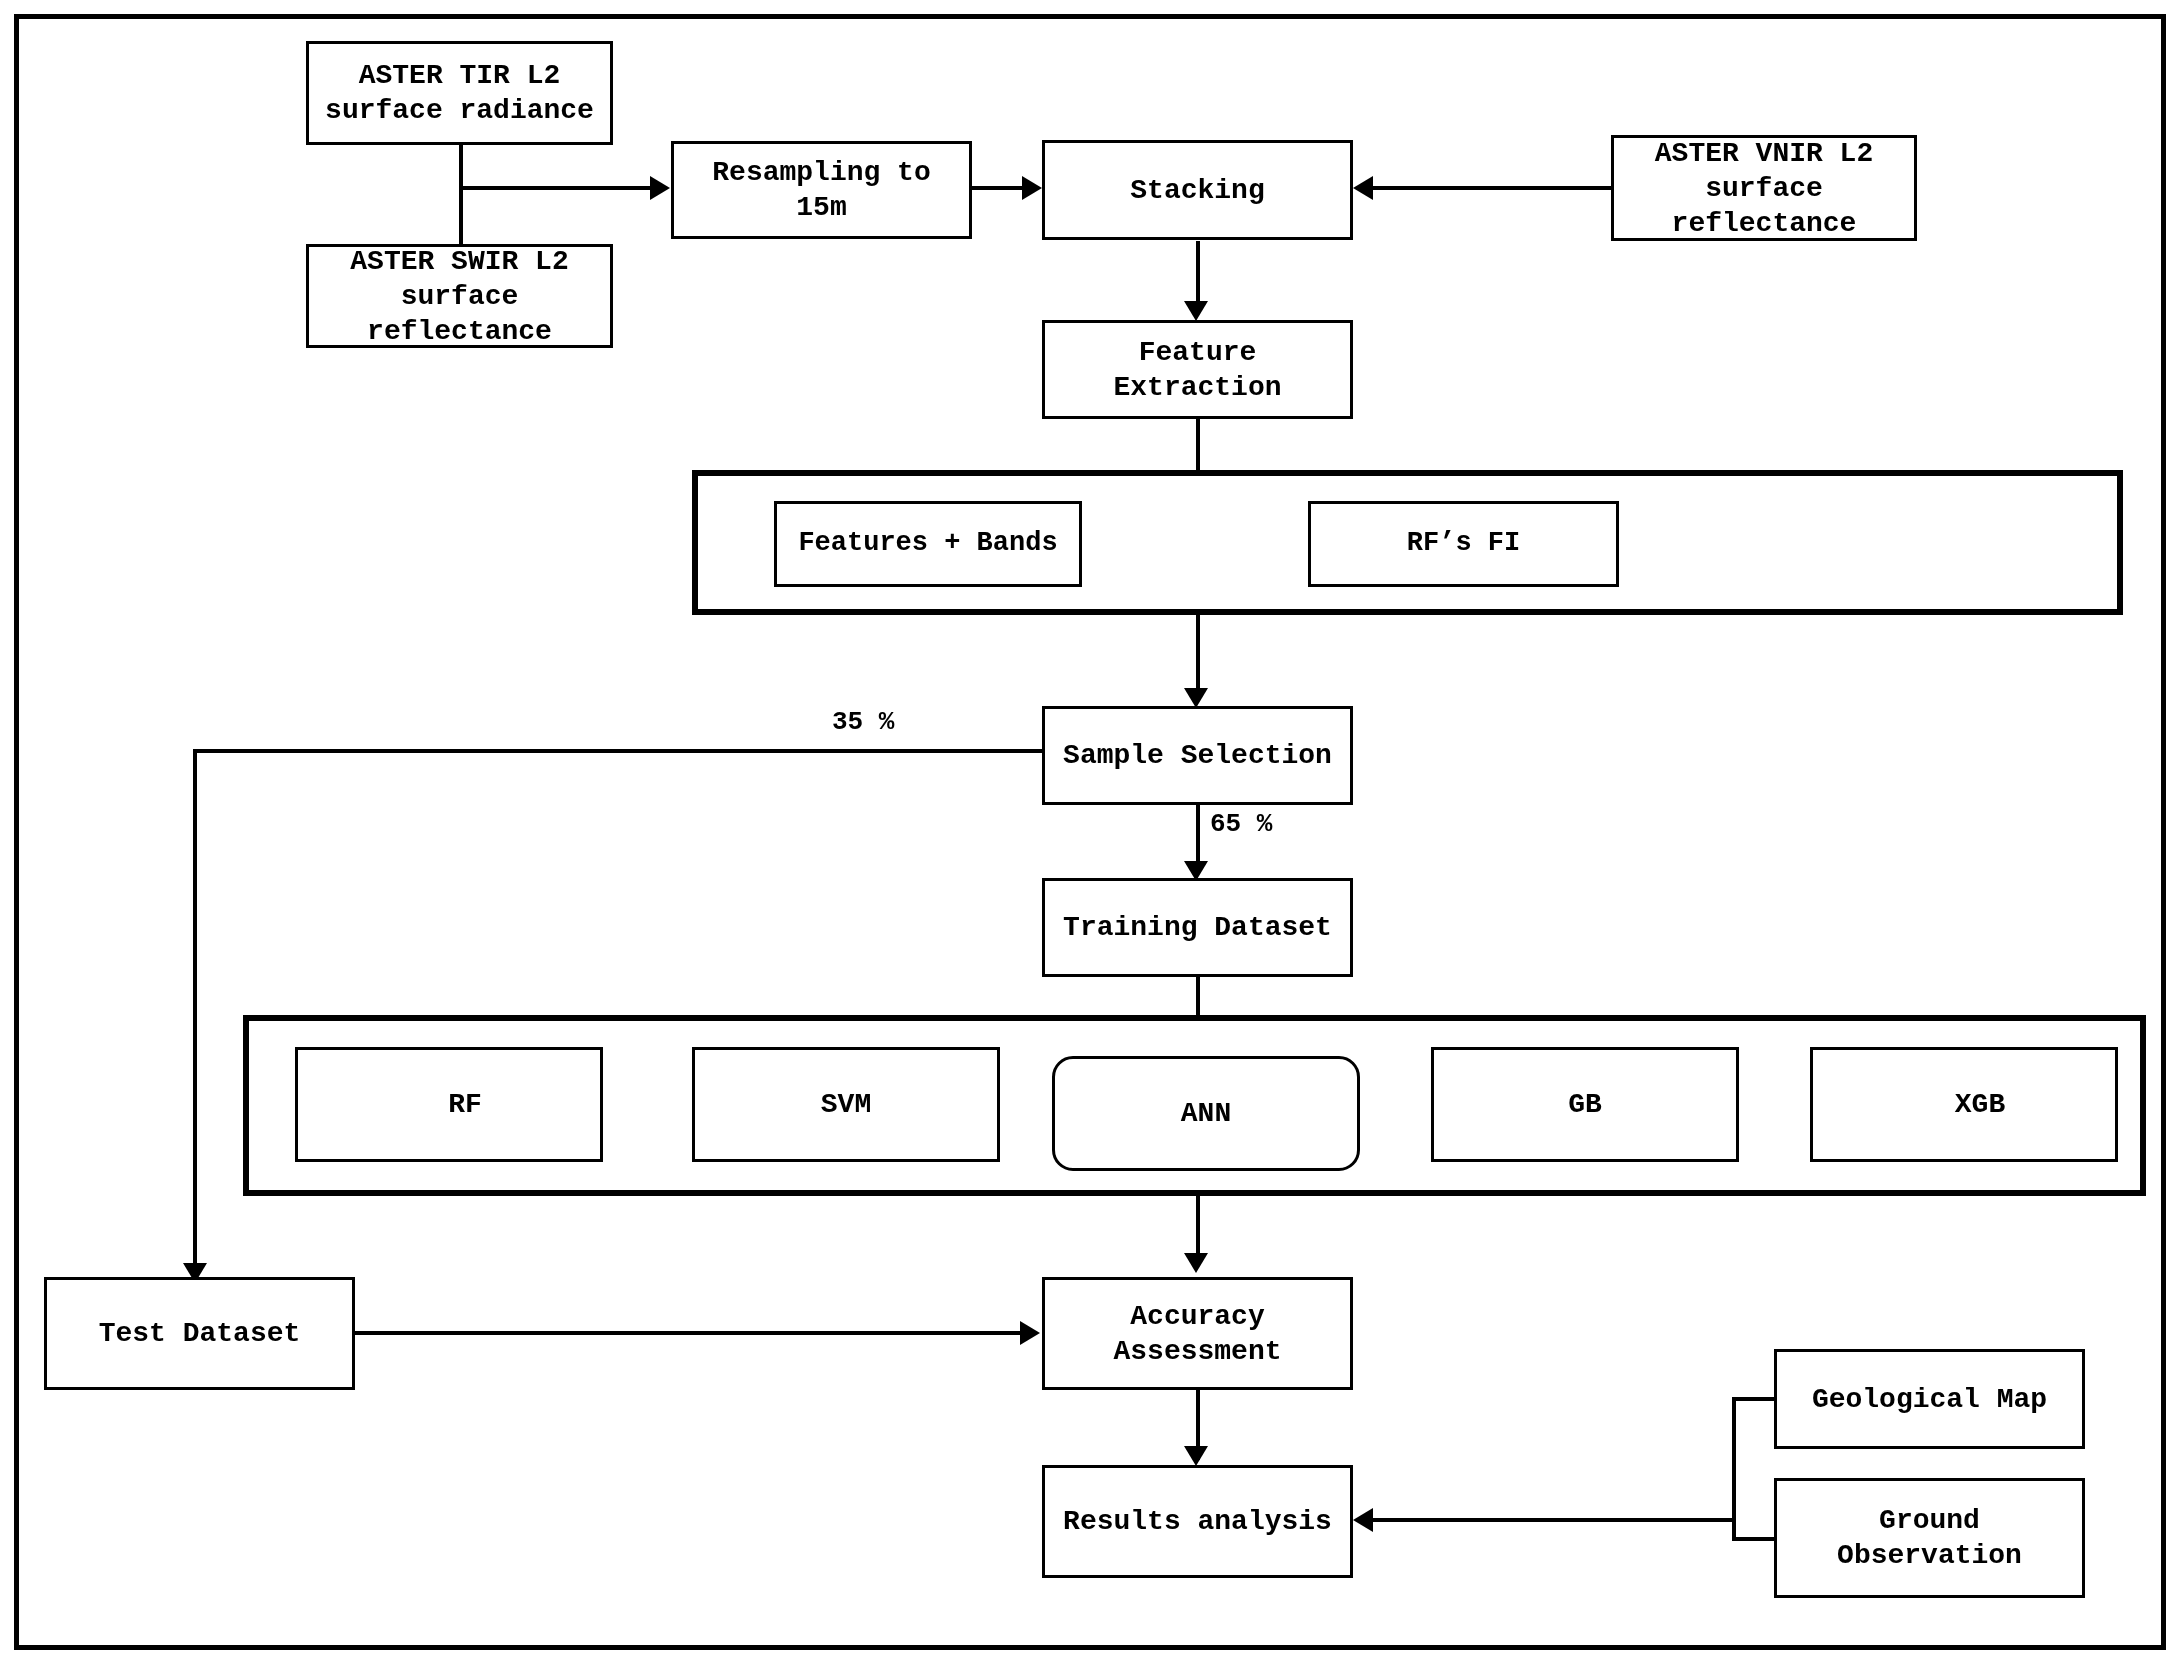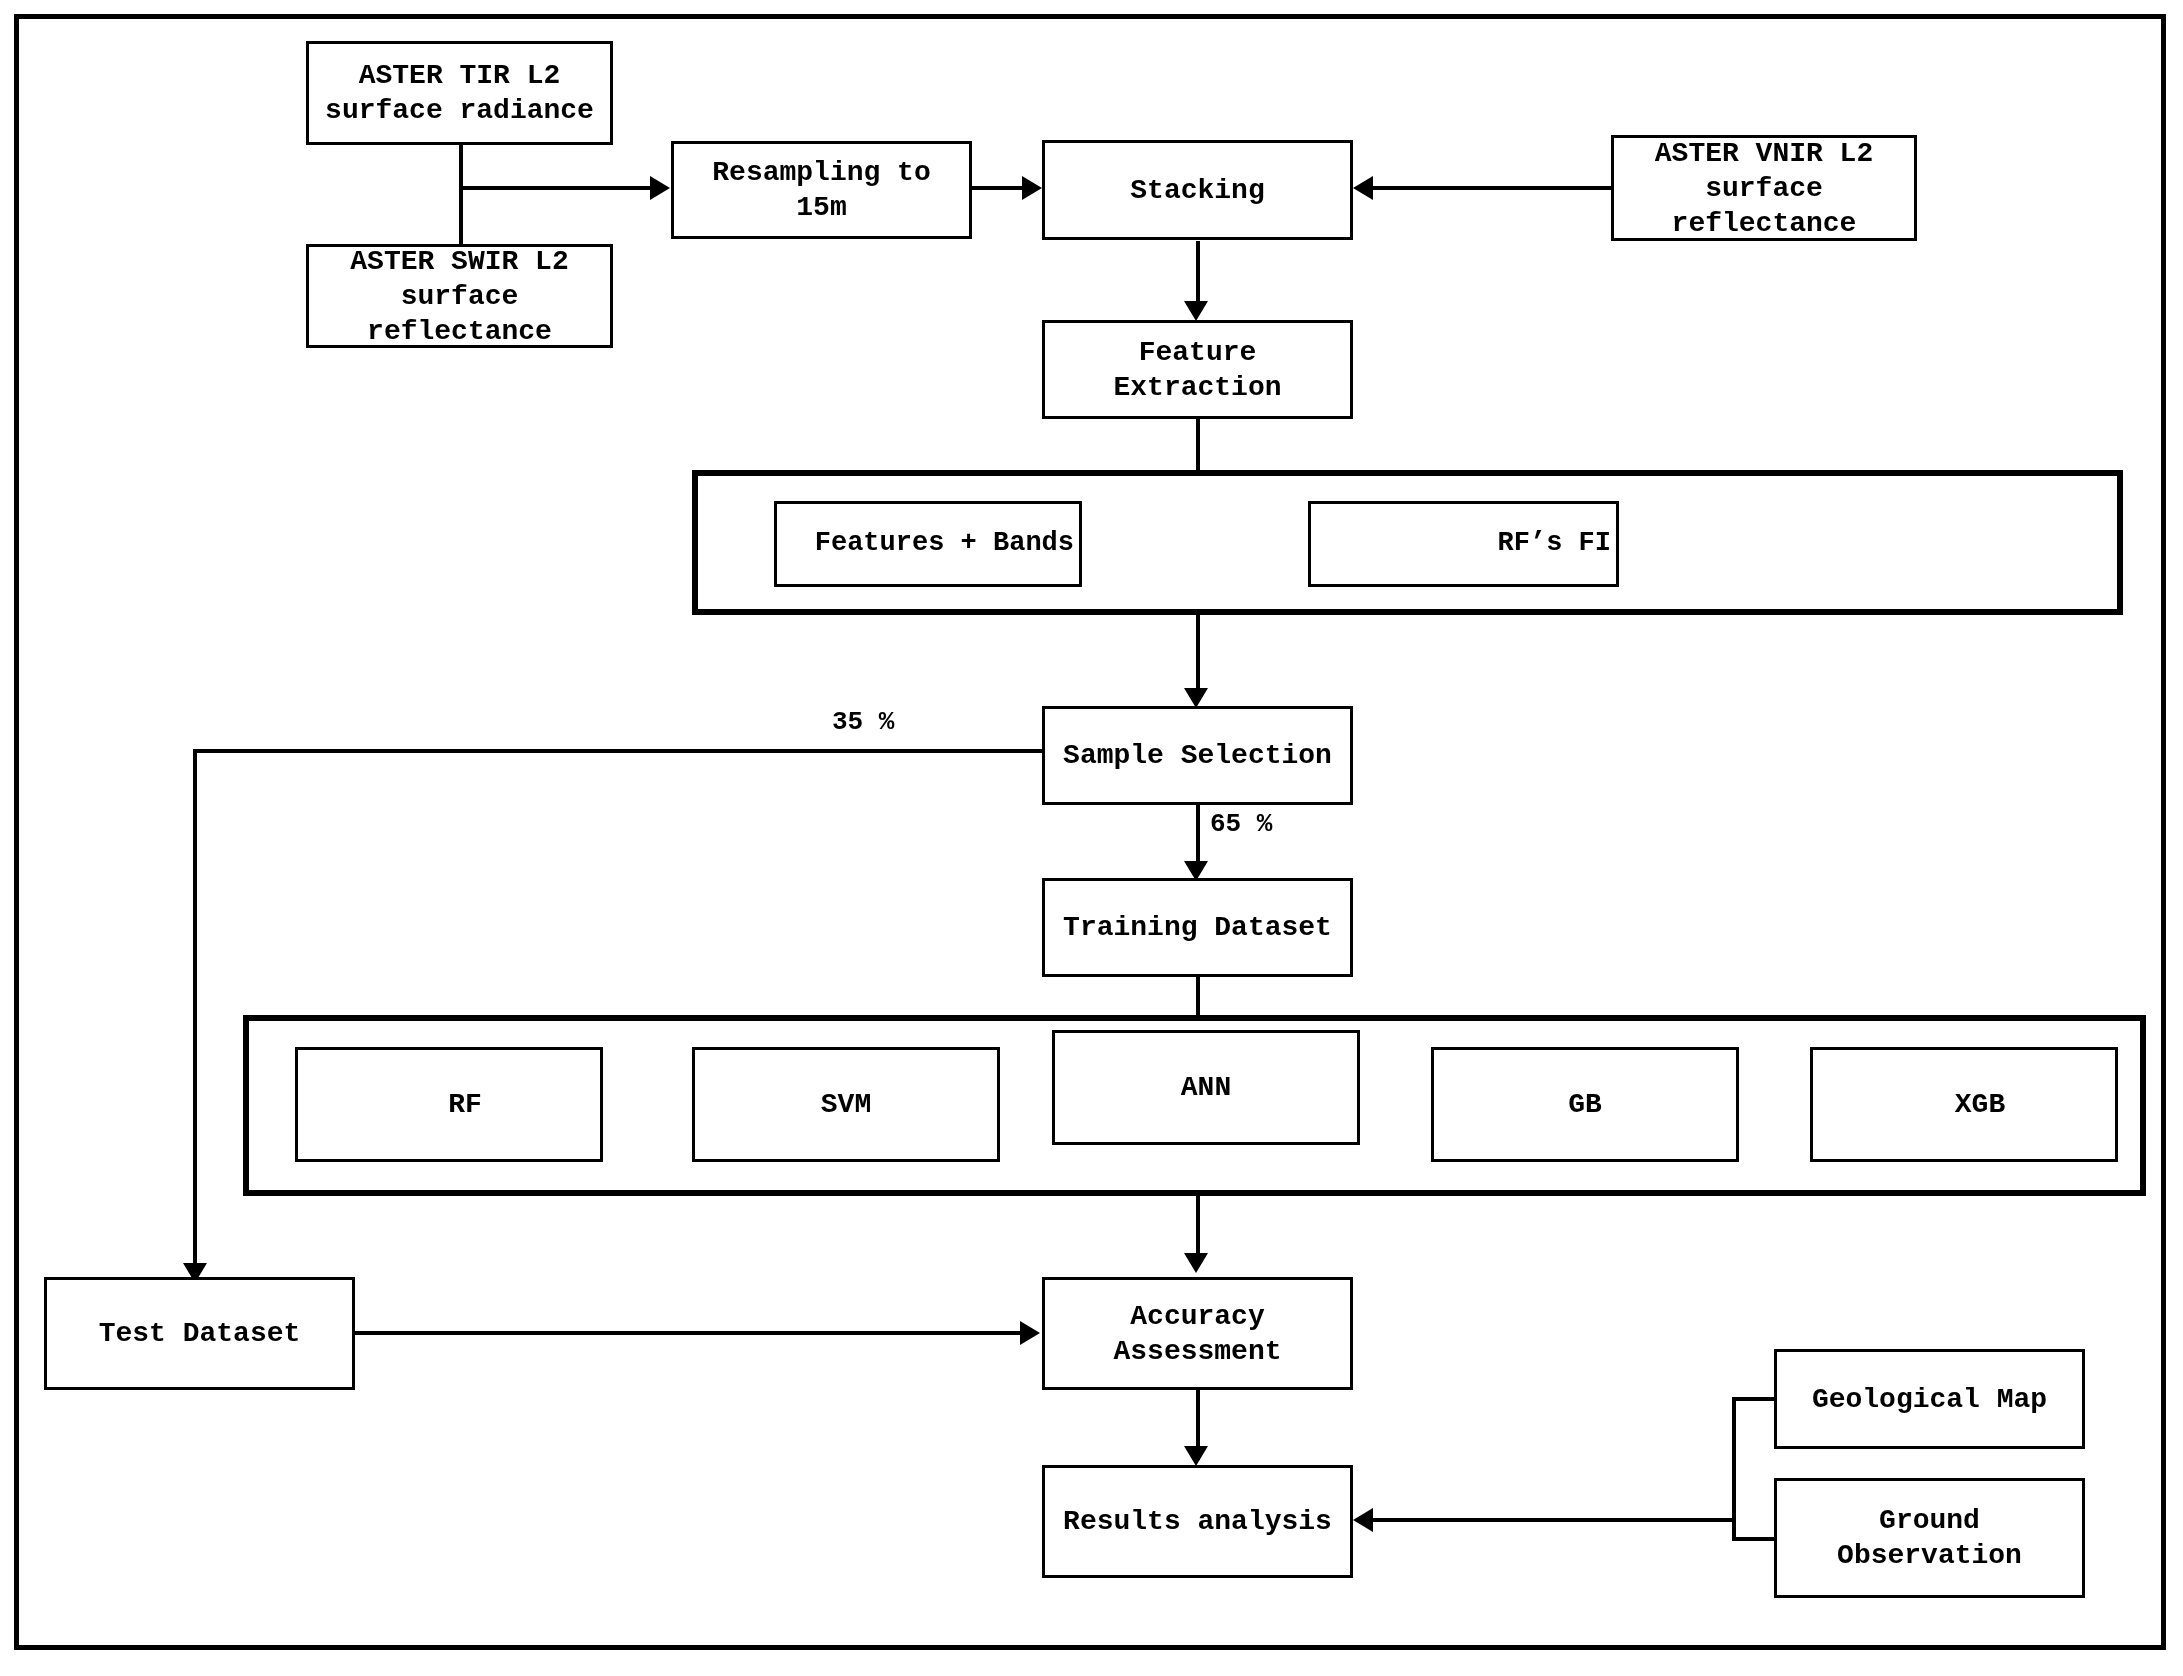--- a/index.html
+++ b/index.html
@@ -78,21 +78,21 @@
     border-left: 20px solid #000000;
   }
   .arrow-left {
     position: absolute;
     width: 0; height: 0;
     border-top: 12px solid transparent;
     border-bottom: 12px solid transparent;
     border-right: 20px solid #000000;
   }
   .fs-big  { font-size: 28px; }
-  .fs-med  { font-size: 27px; justify-content: flex-end; }
+  .fs-med  { font-size: 27px; }
 </style>
 </head>
 <body>
 
 <div id="canvas">
 
   <div id="outer-frame"></div>
 
   <div class="node fs-big" style="left:306px; top:41px; width:307px; height:104px;">
     <div>
@@ -180,21 +180,21 @@
 
   <div class="group" style="left:243px; top:1015px; width:1903px; height:181px;">
   </div>
 
   <div class="node fs-big" style="left:295px; top:1047px; width:308px; height:115px;padding-left:37px;">
     <span>RF</span>
   </div>
   <div class="node fs-big" style="left:692px; top:1047px; width:308px; height:115px;">
     <span>SVM</span>
   </div>
-  <div class="node fs-big" style="left:1052px; top:1030px; width:308px; height:115px;">
+  <div class="node fs-big" style="left:1052px; top:1056px; width:308px; height:115px;border-radius:21px;">
     <span>ANN</span>
   </div>
   <div class="node fs-big" style="left:1431px; top:1047px; width:308px; height:115px;">
     <span>GB</span>
   </div>
   <div class="node fs-big" style="left:1810px; top:1047px; width:308px; height:115px;padding-left:37px;">
     <span>XGB</span>
   </div>
 
   <div class="vline" style="left:1196px; top:1196px; height:70px;"></div>

